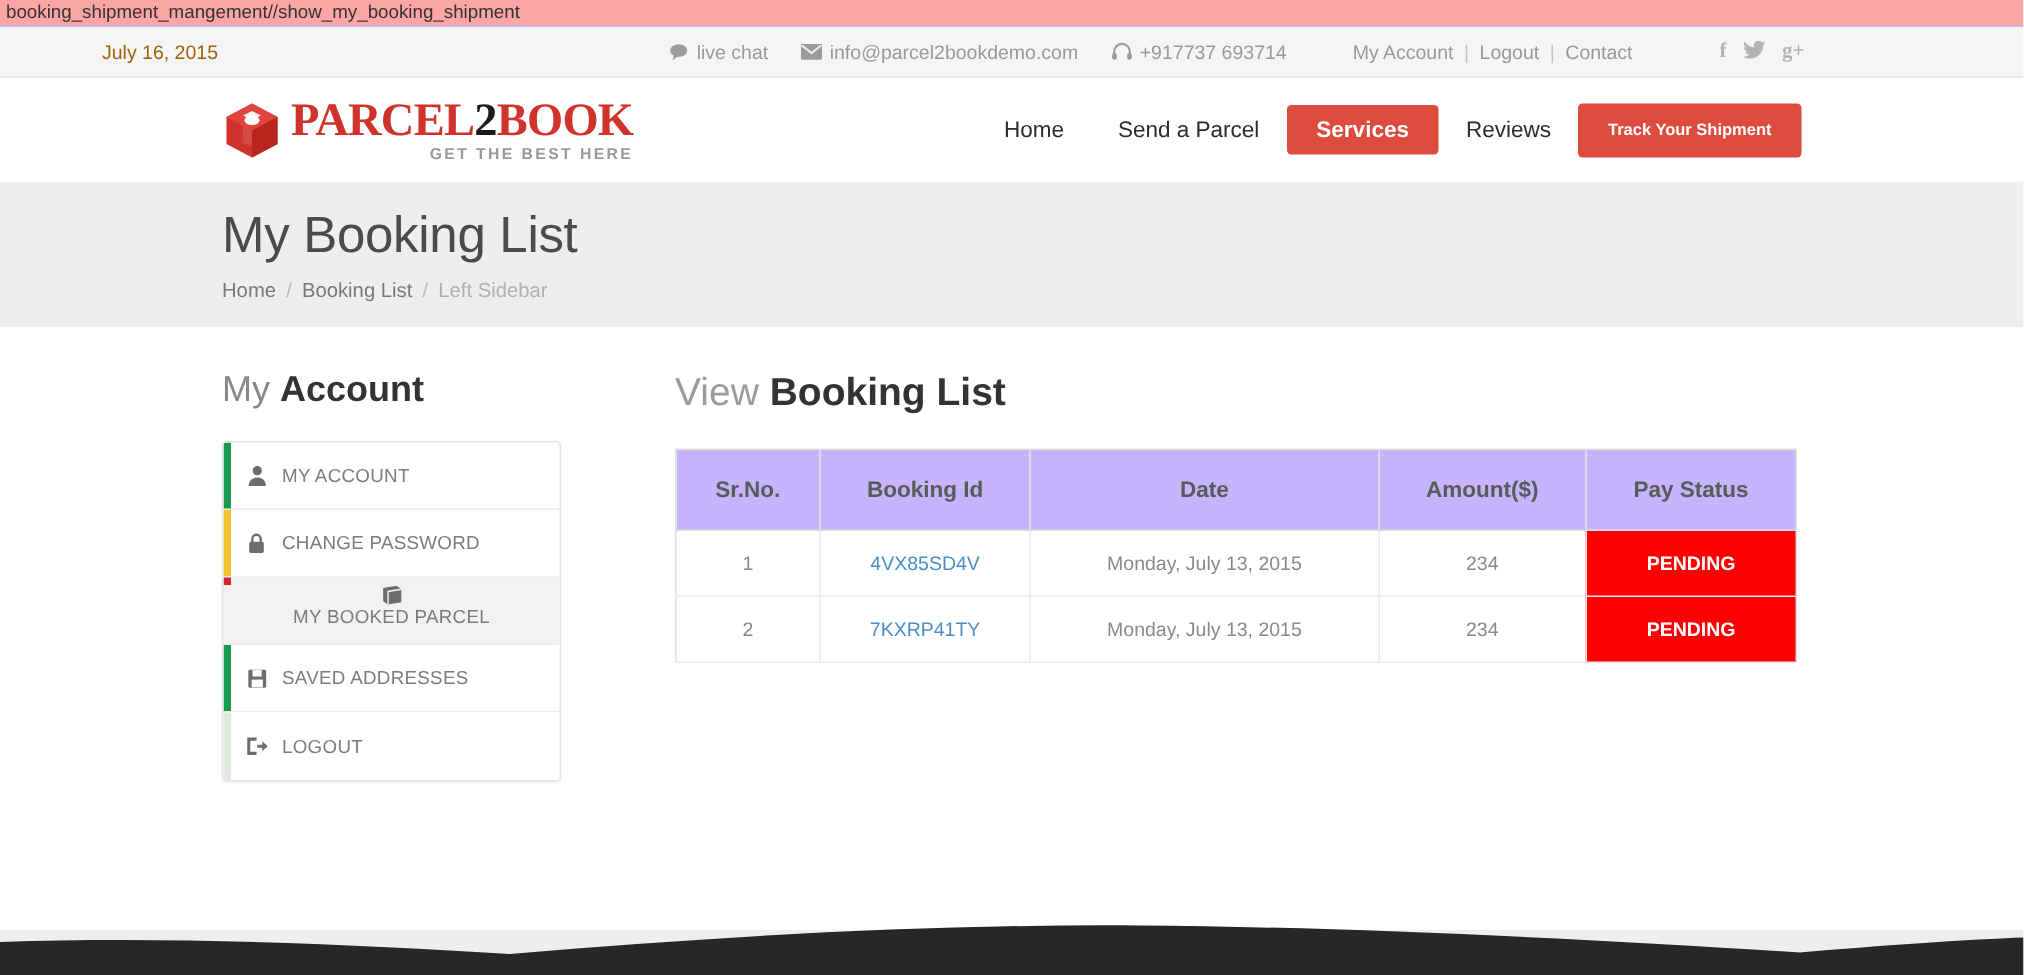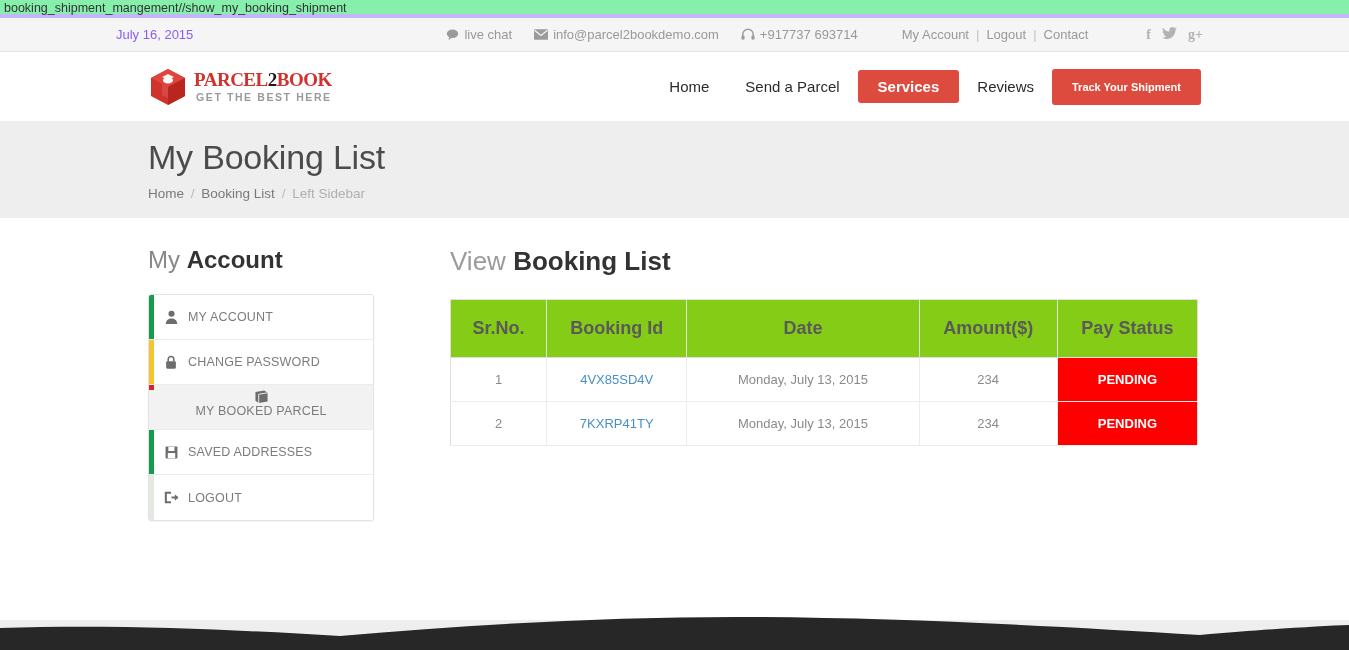--- a/index.html
+++ b/index.html
@@ -6,41 +6,41 @@
   html, body {
     width: 1349px; height: 650px;
     font-family: "Liberation Sans", sans-serif;
     background: #ffffff;
     overflow: hidden;
   }
 
   
   .url-strip {
     height: 18px;
-    background: #86efac;
+    background: #fca5a5;
     font-size: 12.5px;
     color: #333333;
     padding-left: 4px;
     line-height: 17px;
     white-space: nowrap;
-    border-bottom: 4px solid #c4b5fd;
+    border-bottom: 1px solid #c4b5fd;
   }
 
   
   .topbar {
     height: 34px;
     background: #f5f5f5;
     border-bottom: 1px solid #e6e6e6;
     display: flex;
     align-items: center;
     font-size: 13px;
     color: #999999;
     padding: 0 140px 0 0;
   }
-  .topbar .date { margin-left: 116px; font-size: 13px; color: #8b5cf6; }
+  .topbar .date { margin-left: 68px; font-size: 13px; color: #a16207; }
   .topbar .contacts {
     margin-left: auto;
     display: flex;
     gap: 22px;
   }
   .topbar .ci { display: flex; align-items: center; gap: 5px; color: #999999; white-space: nowrap; }
   .topbar .ci svg { display:block; }
   .topbar .acct { display: flex; align-items: center; gap: 7px; margin-left: 22px; color: #999999; white-space: nowrap; }
   .topbar .acct span.sep { color: #c4c4c4; }
   .topbar .acct a { color: #999999; text-decoration: none; }
@@ -51,21 +51,21 @@
   .header {
     height: 69px;
     background: #ffffff;
     display: flex;
     align-items: center;
     position: relative;
   }
   .logo { margin-left: 148px; display: flex; align-items: center; gap: 6px; }
   .logo .cube { width: 40px; height: 40px; position: relative; }
   .logo .wordmark { display: flex; flex-direction: column; line-height: 1; }
-  .logo .w1 { font-size: 19px; font-weight: bold; letter-spacing: -0.5px; font-family: "Liberation Serif", serif; }
+  .logo .w1 { font-size: 31px; font-weight: bold; letter-spacing: -0.5px; font-family: "Liberation Serif", serif; }
   .logo .w1 .red { color: #d0322c; }
   .logo .w1 .blk { color: #1a1a1a; }
   .logo .tagline {
     font-size: 10.5px; letter-spacing: 1.6px; color: #9a9a9a;
     font-weight: bold; text-align: right; margin-top: 3px;
   }
   .nav { margin-left: auto; margin-right: 148px; display: flex; align-items: center; gap: 0; }
   .nav a {
     font-size: 15px; color: #2b2b2b; text-decoration: none;
     padding: 10px 18px; border-radius: 3px; white-space: nowrap;
@@ -123,22 +123,22 @@
   .main h2 { font-size: 26px; font-weight: 300; color: #9b9b9b; margin-bottom: 22px; }
   .main h2 b { color: #333333; font-weight: bold; }
 
   table.booking {
     width: 748px;
     border-collapse: collapse;
     border: 1px solid #e0e0e0;
     background: #ffffff;
   }
   table.booking thead th {
-    background: #84cc16;
-    font-size: 18px; color: #5a5a5a; font-weight: bold;
+    background: #c4b5fd;
+    font-size: 15px; color: #5a5a5a; font-weight: bold;
     padding: 18px 6px;
     border-right: 1px solid #e0e0e0;
     border-bottom: 1px solid #dcdcdc;
     text-align: center;
   }
   table.booking thead th:last-child { border-right: none; }
   table.booking tbody td {
     font-size: 13px; color: #8a8a8a;
     padding: 14px 6px; text-align: center;
     border-right: 1px solid #ececec;

